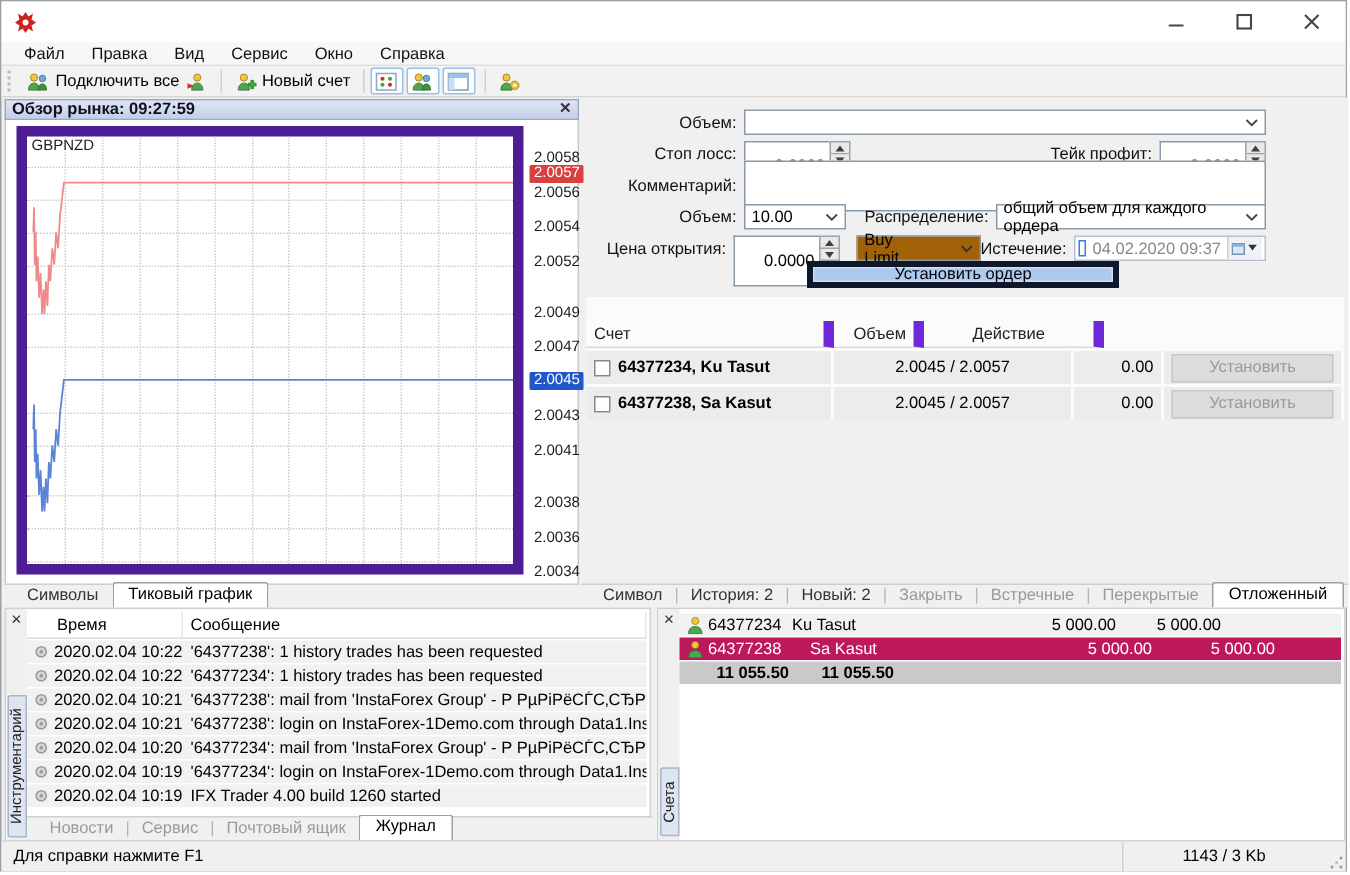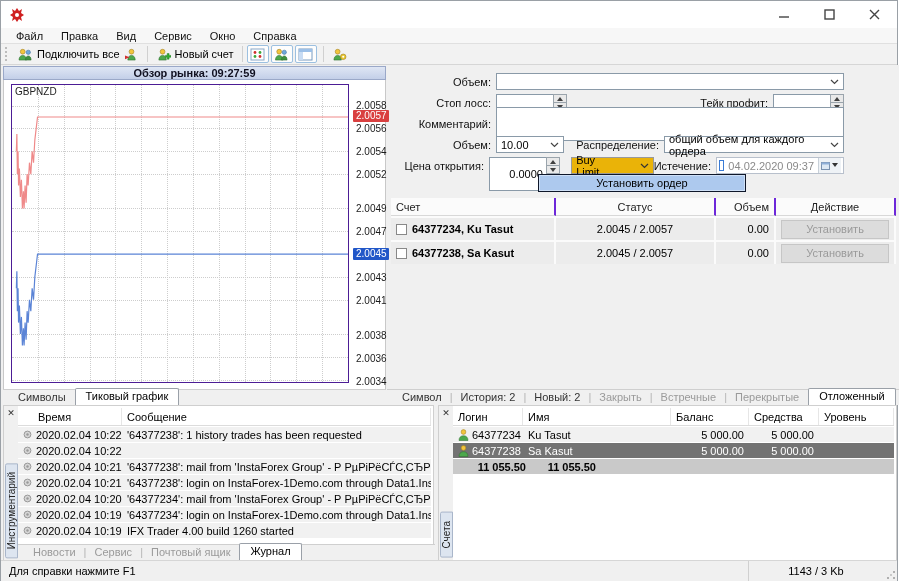--- a/index.html
+++ b/index.html
@@ -21,24 +21,24 @@
 
   
   .toolbar { position:absolute; left:0; top:43px; width:100%; height:21px; background:#f2f2f2; border-bottom:1px solid #d6d6d6; display:flex; align-items:center; padding-left:4px; }
   .tgrip { width:5px; height:14px; border-left:2px dotted #bcbcbc; margin-right:4px; }
   .tbtn { display:flex; align-items:center; gap:4px; padding:1px 4px; }
   .tsep { width:1px; height:16px; background:#d0d0d0; margin:0 4px; }
   .toggle { width:22px; height:18px; border:1px solid #9cc0e0; background:#fdfdfd; border-radius:2px; display:flex; align-items:center; justify-content:center; margin-right:2px; }
   .ticon { width:15px; height:13px; }
 
   
-  .mw-caption { position:absolute; left:2px; top:65px; width:383px; height:14px; background:linear-gradient(#dfe6f4,#c3cfe8); border:1px solid #9aa8c8; display:flex; align-items:center; padding:0 20px; font-weight:bold; color:#101020;flex-direction:column; }
+  .mw-caption { position:absolute; left:2px; top:65px; width:383px; height:14px; background:linear-gradient(#dfe6f4,#c3cfe8); border:1px solid #9aa8c8; display:flex; align-items:center; padding:0 4px; font-weight:bold; color:#101020; }
   .mw-caption .x { margin-left:auto; color:#333; font-size:10px; line-height:10px; }
   .chart-area { position:absolute; left:2px; top:79px; width:383px; height:310px; background:#fff; border-left:1px solid #c8c8c8; border-right:1px solid #c8c8c8; }
-  .plot { position:absolute; left:7px; top:4px; width:338px; height:299px; background:#fff; border:1px solid #4c1d95; }
+  .plot { position:absolute; left:7px; top:4px; width:338px; height:299px; background:#fff; border:7px solid #4c1d95; }
   .plot .sym { position:absolute; left:3px; top:1px; font-size:10px; color:#222; z-index:3; }
   .hgrid { position:absolute; left:0; width:100%; border-top:1px dotted #cdcdcd; }
   .vgrid { position:absolute; top:0; height:100%; border-left:1px dotted #cdcdcd; }
   #series-svg { position:absolute; left:0; top:0; width:100%; height:100%; z-index:2; }
   .y-gutter { position:absolute; left:349px; top:4px; width:33px; height:299px; }
   .ytick { position:absolute; left:3px; font-size:10px; color:#1a1a1a; white-space:nowrap; }
   .ybadge { position:absolute; left:0; font-size:10px; color:#fff; padding:0 2px 1px 3px; border-radius:1px; z-index:2; white-space:nowrap; }
 
   
   .tabbar { position:absolute; display:flex; align-items:flex-end; background:#f0f0f0; border-top:1px solid #cfcfcf; padding-left:8px; height:16px; }
@@ -56,33 +56,33 @@
   .num { justify-content:flex-end; }
   .spinner { display:flex; height:17px; }
   .spinner .tinput { width:57px; border-right:none; }
   .spincol { width:14px; display:flex; flex-direction:column; }
   .spinbtn { flex:1; border:1px solid #9aa4ac; background:#e9e9e9; display:flex; align-items:center; justify-content:center; }
   .spinbtn + .spinbtn { border-top:none; }
   .arr-up { width:0; height:0; border-left:3px solid transparent; border-right:3px solid transparent; border-bottom:4px solid #404040; }
   .arr-dn { width:0; height:0; border-left:3px solid transparent; border-right:3px solid transparent; border-top:4px solid #404040; }
   .combo { display:flex; align-items:center; height:17px; border:1px solid #8a9aa8; background:#fff; padding:0 4px; }
   .combo .chev { margin-left:auto; }
-  .combo.gray { background:#eab308; border-color:#999;gap:29px; }
-  .submit-btn { position:absolute; left:151px; top:109px; width:208px; height:18px; background:#adc9ee; border:1px solid #0f172a; box-shadow:inset 0 0 0 1px #cfe0f6; display:flex; align-items:center; justify-content:center; color:#000; }
+  .combo.gray { background:#a16207; border-color:#999;gap:29px; }
+  .submit-btn { position:absolute; left:151px; top:109px; width:208px; height:18px; background:#adc9ee; border:4px solid #0f172a; box-shadow:inset 0 0 0 1px #cfe0f6; display:flex; align-items:center; justify-content:center; color:#000; }
   .exp { display:flex; align-items:center; height:17px; border:1px solid #b8c0cc; background:#fff; padding:0 2px; width:128px; }
   .cbx { width:11px; height:11px; border:1px solid #888; background:#fff; }
   .cbx.blue { border-color:#3a7bd5; }
   .exp .date { color:#8a8a8a; margin:0 4px; white-space:nowrap; }
   .dropbtn { margin-left:auto; display:flex; align-items:center; gap:2px; padding:0 2px; height:15px; background:#eef2f6; border-left:1px solid #c8d0d8; }
 
   
   .otable { position:absolute; left:4px; top:133px; width:505px; background:#fbfbfb; }
   .orow { display:flex; }
   .ocell { padding:0 5px; display:flex; align-items:center; }
-  .ohead .ocell { height:18px; border-right:2px solid #6d28d9; border-bottom:1px solid #d8d8d8; background:#fbfbfb; color:#222; }
+  .ohead .ocell { height:18px; border-right:7px solid #6d28d9; border-bottom:1px solid #d8d8d8; background:#fbfbfb; color:#222;margin-top:16px; }
   .obody { height:22px; margin-top:2px; }
   .obody .ocell { background:#ececec; border-right:2px solid #fbfbfb; }
   .c-acc { width:165px; font-weight:bold; gap:5px; }
   .c-st { width:160px; justify-content:center; }
   .c-vol { width:60px; justify-content:flex-end; }
   .c-act { width:120px; justify-content:center; }
   .row-btn { width:114px; height:19px; background:#dcdcdc; border:1px solid #c6c6c6; color:#9a9a9a; display:flex; align-items:center; justify-content:center; }
   .ohead .c-acc { font-weight:normal; }
 
   
@@ -97,21 +97,21 @@
   .bhead .bcell { border-right:1px solid #e6e6e6; height:100%; display:flex; align-items:center; }
   .brow { display:flex; height:15px; margin-top:1px; background:#f1f1f1; align-items:center; }
   .bcell { padding:0 5px; overflow:hidden; white-space:nowrap; }
   .j-time { width:104px; display:flex; align-items:center; gap:4px; }
   .j-msg { flex:1; }
   .a-login { width:70px; display:flex; align-items:center; gap:3px; }
   .a-name { width:148px; }
   .a-bal { width:78px; text-align:right; }
   .a-eq { width:70px; text-align:right; }
   .a-lvl { flex:1; text-align:right; }
-  .brow.selected { background:#737373; color:#fff; }
+  .brow.selected { background:#be185d; color:#fff;gap:12px; }
   .brow.total { background:#c9c9c9; font-weight:bold; }
   .bl-tabs { left:14px; right:0; bottom:0; width:417px; }
 
   
   .statusbar { position:absolute; left:0; top:559px; width:100%; height:21px; background:#f0f0f0; border-top:1px solid #d6d6d6; display:flex; align-items:center; }
   .sb-help { padding-left:8px; flex:1; }
   .sb-cell { width:135px; text-align:center; border-left:1px solid #d0d0d0; align-self:stretch; display:flex; align-items:center; justify-content:center; }
   .sb-grip { width:14px; align-self:stretch; display:flex; align-items:flex-end; justify-content:flex-end; }
 
   .icon { display:inline-flex; }
@@ -394,21 +394,20 @@
               </span>
           </span>
         </span>
       </div>
     </div>
     <div class="submit-btn">Установить ордер</div>
 
     <div class="otable">
       <div class="orow ohead">
         <span class="ocell c-acc">Счет</span>
-        <span class="ocell c-st">Статус</span>
         <span class="ocell c-vol">Объем</span>
         <span class="ocell c-act">Действие</span>
       </div>
       <div id="orders-rows">
           <div class="orow obody">
             <span class="ocell c-acc">
               <span class="cbx"></span>
               <span>64377234, Ku Tasut</span>
             </span>
             <span class="ocell c-st">2.0045 / 2.0057</span>
@@ -474,20 +473,21 @@
           <div class="brow">
             <span class="bcell j-time">
               <span class="icon">
                 <svg width="9" height="9">
                   <circle cx="4.5" cy="4.5" r="3.4" fill="#d6d6d6" stroke="#9a9a9a"></circle>
                   <circle cx="4.5" cy="4.5" r="1.2" fill="#9a9a9a"></circle>
                 </svg>
               </span>
               <span>2020.02.04 10:22:2...</span>
             </span>
+            <span class="bcell j-msg">'64377234': 1 history trades has been requested</span>
           </div>
           <div class="brow">
             <span class="bcell j-time">
               <span class="icon">
                 <svg width="9" height="9">
                   <circle cx="4.5" cy="4.5" r="3.4" fill="#d6d6d6" stroke="#9a9a9a"></circle>
                   <circle cx="4.5" cy="4.5" r="1.2" fill="#9a9a9a"></circle>
                 </svg>
               </span>
               <span>2020.02.04 10:21:1...</span>
@@ -553,27 +553,20 @@
         <span class="tab active">Журнал</span>
       </div>
   </div>
 
   <div class="bpanel br">
     <div class="vstrip">
       <span class="vclose">✕</span>
       <span class="vtab">Счета</span>
     </div>
     <div class="btable">
-      <div class="bhead">
-        <span class="bcell a-login">Логин</span>
-        <span class="bcell a-name">Имя</span>
-        <span class="bcell a-bal">Баланс</span>
-        <span class="bcell a-eq">Средства</span>
-        <span class="bcell a-lvl">Уровень</span>
-      </div>
       <div id="account-rows">
           <div class="brow">
             <span class="bcell a-login">
               <span class="icon">
                 <svg width="11" height="12" viewBox="0 0 11 12">
                   <circle cx="5.5" cy="3" r="2.4" fill="#f2c53c" stroke="#9c7a1a" stroke-width=".5"></circle>
                   <path d="M1 11.5c0-3.2 1.8-4.8 4.5-4.8S10 8.3 10 11.5z" fill="#4ca84c" stroke="#2c6e2c" stroke-width=".5"></path>
                 </svg>
               </span>
               <span>64377234</span>

